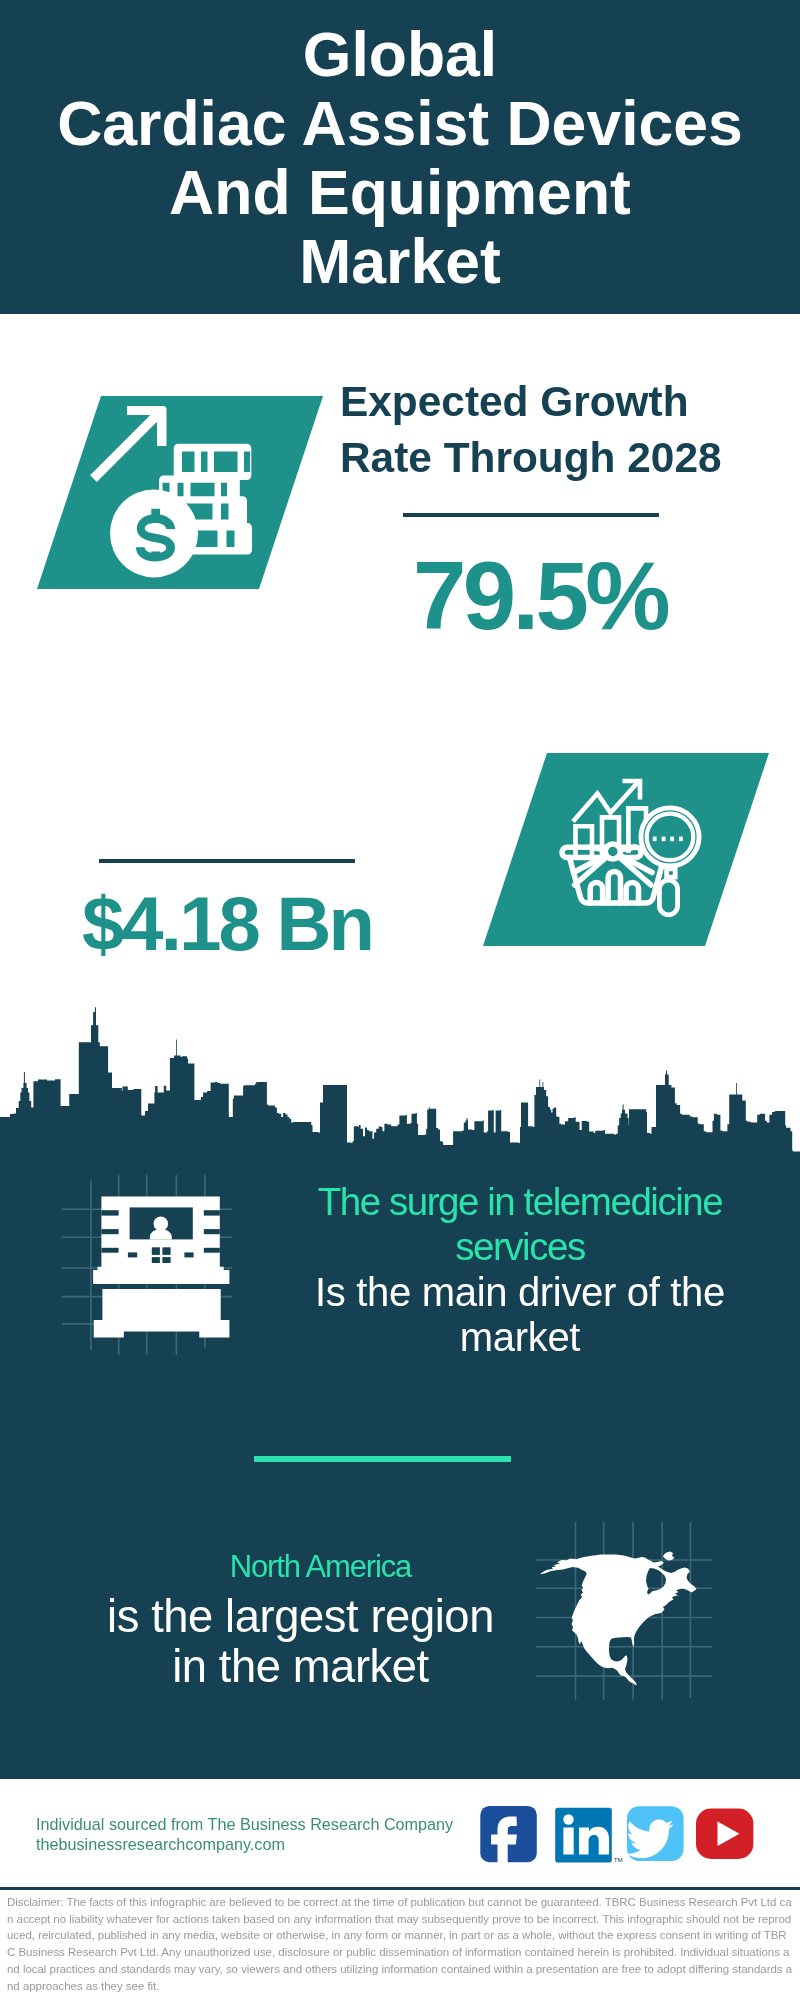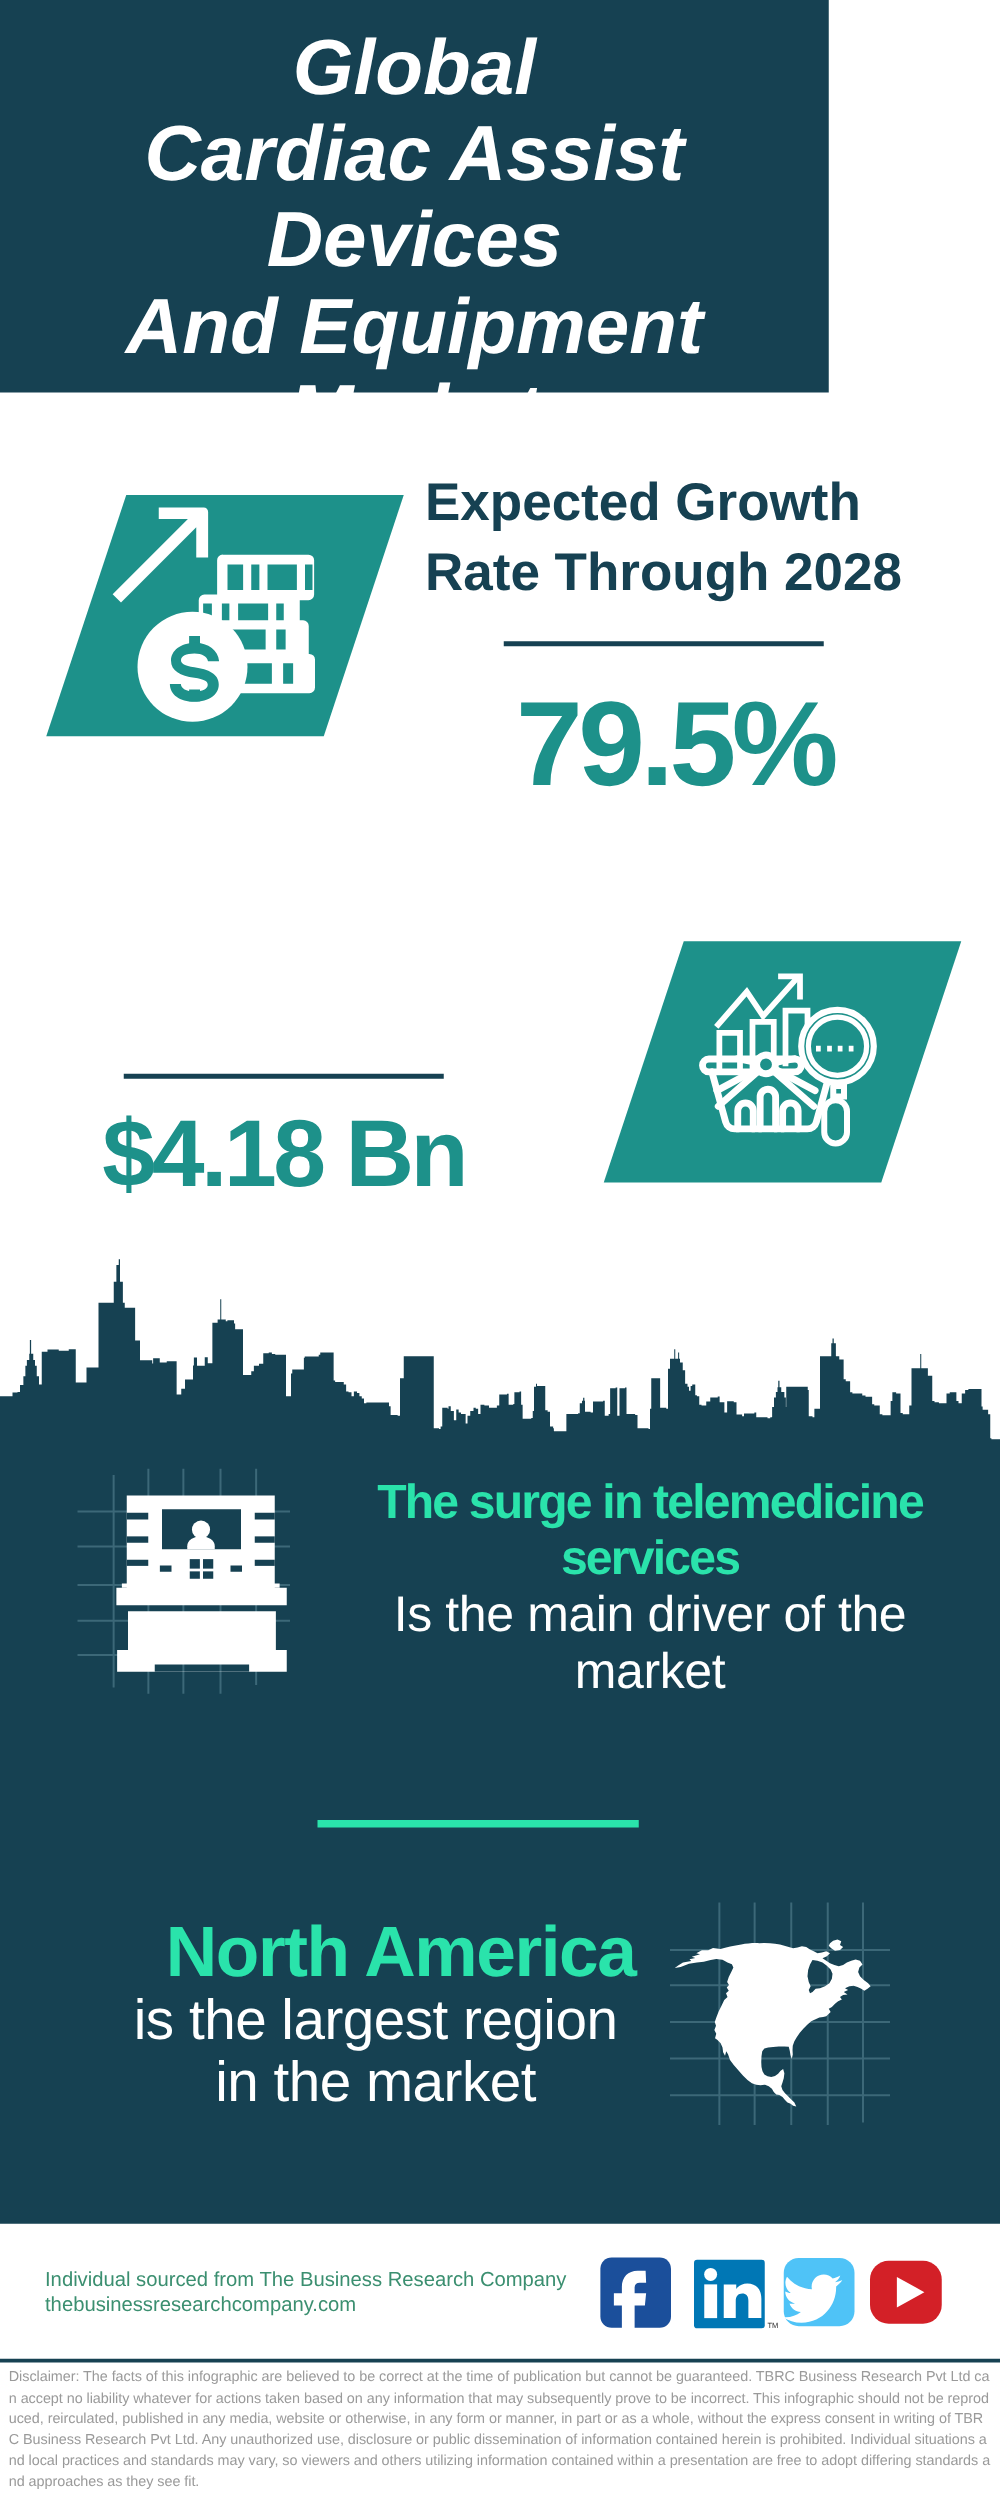--- a/index.html
+++ b/index.html
@@ -1,38 +1,38 @@
 <!DOCTYPE html>
 <html><head>
 <meta charset="utf-8">
 <style>
   html,body{margin:0;padding:0;background:#fff;}
   body{width:800px;height:2000px;font-family:"Liberation Sans",sans-serif;overflow:hidden;}
   .page{position:relative;width:800px;height:2000px;background:#fff;overflow:hidden;}
 
   
-  .header{position:absolute;left:0;top:0;width:663px;height:314px;background:#164152;font-style:italic;}
+  .header{position:absolute;left:0;top:0;width:800px;height:314px;background:#164152;}
   .header .title{margin:0;color:#fff;text-align:center;font-weight:bold;
                  font-size:62.5px;line-height:69px;padding-top:20px;}
 
   
   .para{position:absolute;overflow:visible;}
 
   .stat-head{position:absolute;color:#164152;font-weight:bold;font-size:42.4px;
              line-height:56px;white-space:nowrap;}
   .rule{position:absolute;background:#164152;height:4px;}
   .stat-val{position:absolute;color:#1d918a;font-weight:bold;text-align:center;white-space:nowrap;}
 
   
   .dark{position:absolute;left:0;width:800px;background:#164152;}
   .sky{position:absolute;left:0;width:800px;}
 
-  .hl{color:#2ae3ab;font-weight:bold;}
+  .hl{color:#2ae3ab;font-weight:normal;}
   #driver-text .hl{letter-spacing:-1.45px;font-size:38.5px;}
-  #region-text .hl{letter-spacing:-1.15px;font-size:57px;margin-left:40px;}
+  #region-text .hl{letter-spacing:-1.15px;font-size:31px;margin-left:40px;}
   .body-text{position:absolute;color:#fff;text-align:center;}
 
   
   .src{position:absolute;color:#3b8f70;font-size:16.2px;line-height:20.2px;letter-spacing:0px;white-space:nowrap;}
   .social{position:absolute;}
   .disc-rule{position:absolute;left:0;background:#164152;height:3px;}
   .disclaimer{position:absolute;color:#9a9a9a;font-size:11.52px;line-height:16.7px;word-break:break-all;letter-spacing:-0.04px;text-align:left;}
 </style>
 </head>
 <body>

